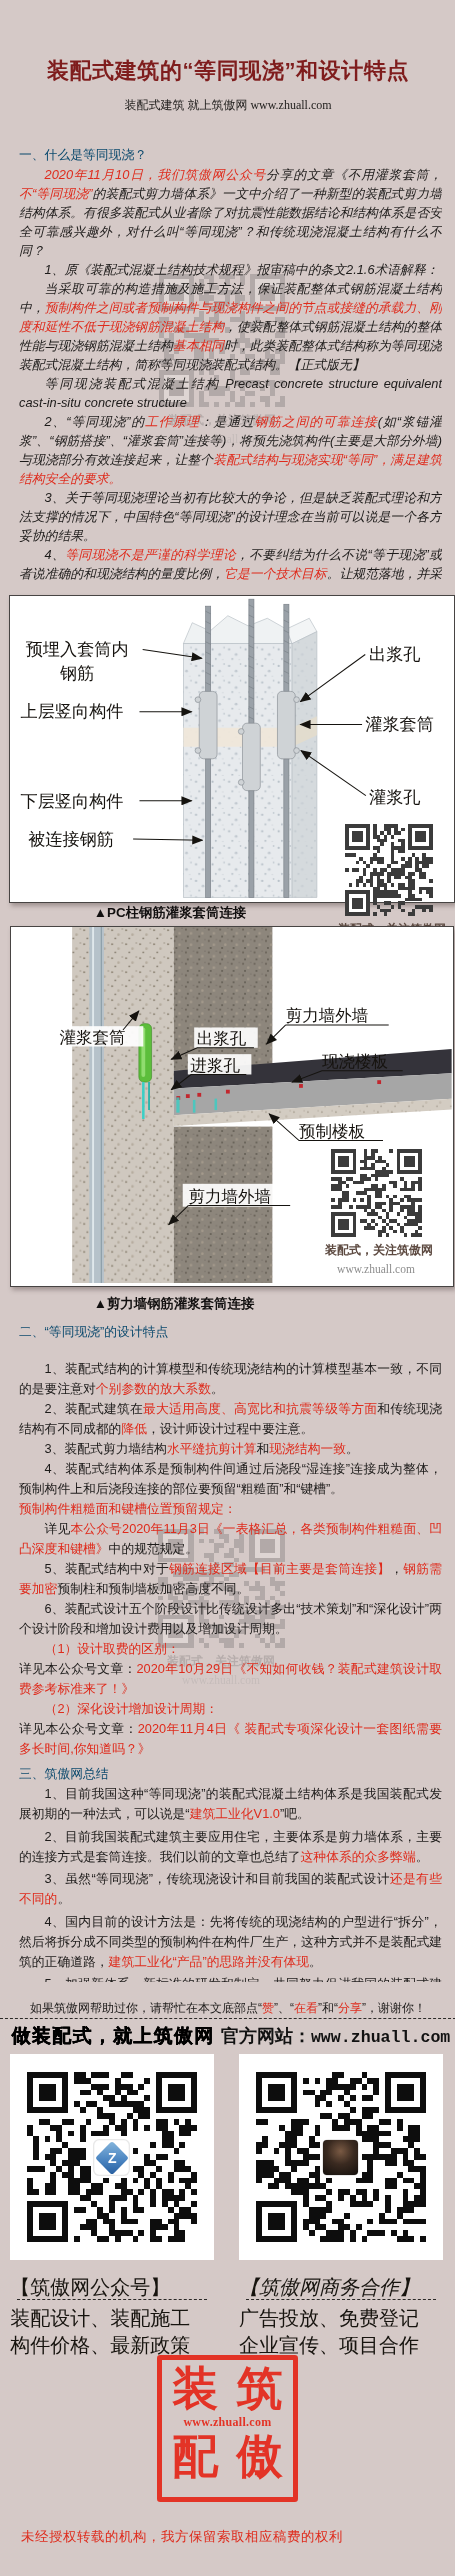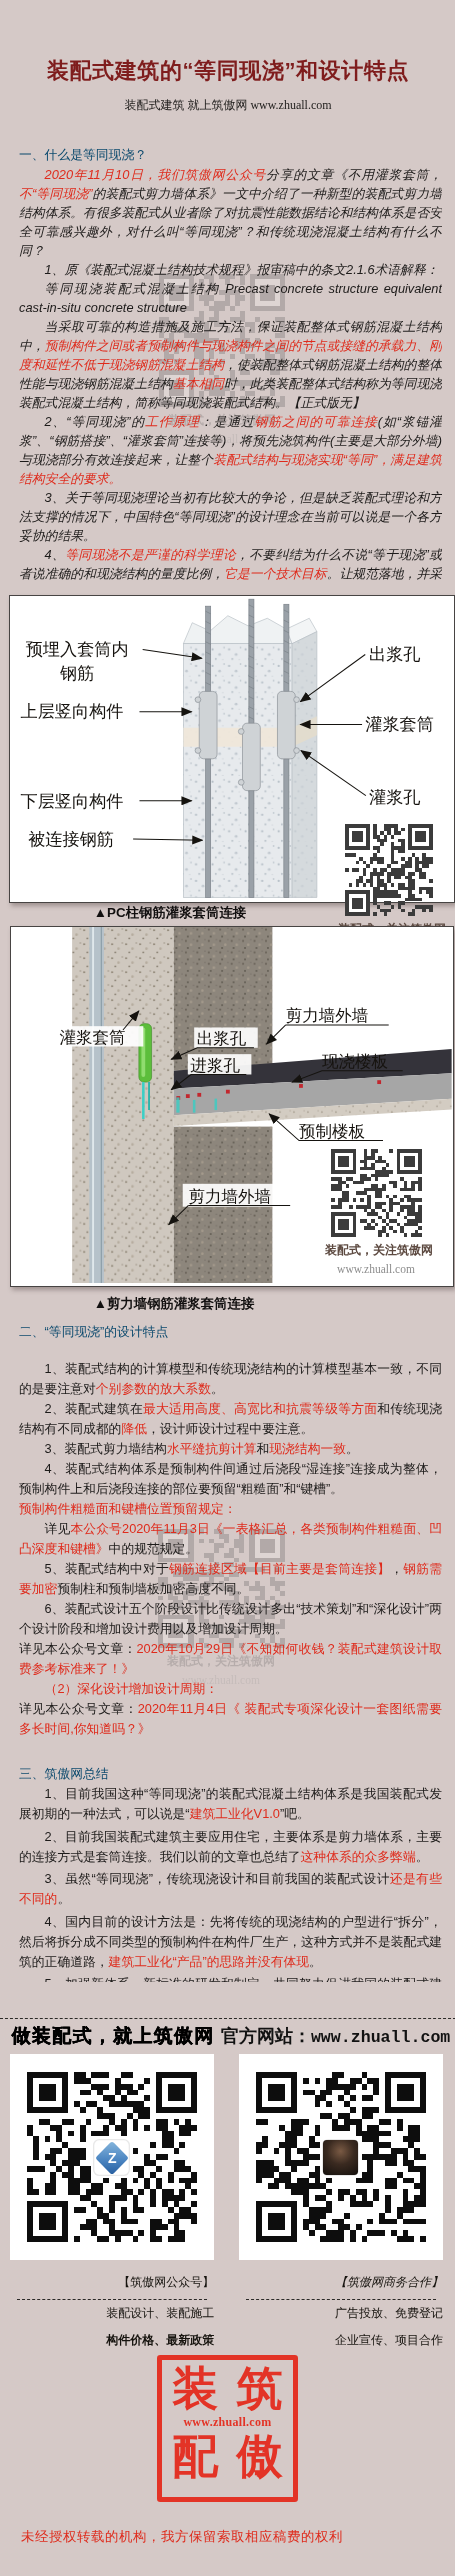--- a/index.html
+++ b/index.html
@@ -42,21 +42,21 @@
   .qrbox{top:2054px;width:204px;height:206px;background:#fff;z-index:2;}
   .qrbox .bigqr{position:absolute;left:16.6px;top:18px;width:170px;height:170px;}
   .logo-wrap{position:absolute;left:83px;top:85px;width:37px;height:37px;background:#fff;border-radius:6.4px;
              box-shadow:0 0 0 1.3px #e8e8e8 inset;display:flex;align-items:center;justify-content:center;}
   .logo-diamond{width:24px;height:24px;transform:rotate(45deg);border-radius:2.6px;
                 background:linear-gradient(135deg,#86b6dc 0%,#4c86c2 55%,#265e9f 100%);
                 display:flex;align-items:center;justify-content:center;}
   .logo-z{transform:rotate(-45deg);color:#fff;font-weight:700;font-size:14px;font-family:"Liberation Sans",sans-serif;}
   .logo-avatar{width:35px;height:35px;border-radius:3.8px;
                background:radial-gradient(circle at 50% 32%,#7a5a44 0%,#3a2a20 45%,#14100d 100%);}
-  .qrcap{width:204px;text-align:right;font-size:12px;color:#17140f;z-index:2;
+  .qrcap{width:204px;text-align:left;font-size:20px;color:#17140f;z-index:2;
          font-family:"Liberation Serif","DejaVu Serif",serif;}
   .qrdash{width:190px;border-top:1.3px dashed #2c2a28;z-index:2;}
   .seal{top:2355px;left:157px;width:141px;height:147px;border:5.8px solid #e5281a;border-radius:3.2px;
         color:#e5281a;z-index:2;box-sizing:border-box;opacity:.93;}
   .seal-row{display:flex;justify-content:space-between;padding:0 10.2px;
             font-size:46px;line-height:49px;font-weight:700;font-family:"Liberation Serif","DejaVu Serif",serif;}
   .seal-url{text-align:center;font-size:12px;font-weight:700;letter-spacing:0.3px;line-height:19px;
             font-family:"Liberation Serif","DejaVu Serif",serif;}
   .disclaimer{top:2528px;left:0;width:364px;text-align:center;font-size:13.4px;color:#df2b1c;letter-spacing:0.6px;z-index:2;}
 </style>
@@ -270,22 +270,22 @@
           <rect x="2" y="20" width="3" height="3"></rect>
         </svg></div>
     <div class="wmtext">装配式，关注筑傲网</div>
     <div class="wmurl">www.zhuall.com</div>
   </div>
 
   <div class="abs sec-h" style="top:147px;">一、什么是等同现浇？</div>
   <div class="abs body" id="sec1-body" style="top:165px;height:415px;font-style:italic;">
       <p class="ind"><span class="rd">2020年11月10日，我们筑傲网公众号</span><span>分享的文章《不用灌浆套筒，</span><span class="rd">不“等同现浇”</span><span>的装配式剪力墙体系》一文中介绍了一种新型的装配式剪力墙结构体系。有很多装配式从业者除了对抗震性能数据结论和结构体系是否安全可靠感兴趣外，对什么叫“等同现浇”？和传统现浇混凝土结构有什么不同？</span></p>
       <p class="ind"><span>1、原《装配式混凝土结构技术规程》报审稿中的条文2.1.6术语解释：</span></p>
+      <p class="ind"><span>当采取可靠的构造措施及施工方法，保证装配整体式钢筋混凝土结构中，</span><span class="rd">预制构件之间或者预制构件与现浇构件之间的节点或接缝的承载力、刚度和延性不低于现浇钢筋混凝土结构</span><span>，使装配整体式钢筋混凝土结构的整体性能与现浇钢筋混凝土结构</span><span class="rd">基本相同</span><span>时，此类装配整体式结构称为等同现浇装配式混凝土结构，简称等同现浇装配式结构。【正式版无】</span></p>
       <p class="ind"><span>等同现浇装配式混凝土结构 Precast concrete structure equivalent cast-in-situ concrete structure</span></p>
-      <p class="ind"><span>当采取可靠的构造措施及施工方法，保证装配整体式钢筋混凝土结构中，</span><span class="rd">预制构件之间或者预制构件与现浇构件之间的节点或接缝的承载力、刚度和延性不低于现浇钢筋混凝土结构</span><span>，使装配整体式钢筋混凝土结构的整体性能与现浇钢筋混凝土结构</span><span class="rd">基本相同</span><span>时，此类装配整体式结构称为等同现浇装配式混凝土结构，简称等同现浇装配式结构。【正式版无】</span></p>
       <p class="ind"><span>2、“等同现浇”的</span><span class="rd">工作原理</span><span>：是通过</span><span class="rd">钢筋之间的可靠连接</span><span>(如“浆锚灌浆”、“钢筋搭接”、“灌浆套筒”连接等)，将预先浇筑构件(主要是大部分外墙)与现浇部分有效连接起来，让整个</span><span class="rd">装配式结构与现浇实现“等同”，满足建筑结构安全的要求。</span></p>
       <p class="ind"><span>3、关于等同现浇理论当初有比较大的争论，但是缺乏装配式理论和方法支撑的情况下，中国特色“等同现浇”的设计理念在当前可以说是一个各方妥协的结果。</span></p>
       <p class="ind"><span>4、</span><span class="rd">等同现浇不是严谨的科学理论</span><span>，不要纠结为什么不说“等于现浇”或者说准确的和现浇结构的量度比例，</span><span class="rd">它是一个技术目标</span><span>。让规范落地，并采用相应的技术手段和体系研发让设计、施工、检测有据可依。</span></p>
     </div>
 
   <div class="abs panel" style="left:9px;top:595px;width:444px;height:306px;">
     <svg viewBox="0 0 693 478" width="444" height="304">
       <defs>
         <pattern id="spk1" width="26" height="26" patternUnits="userSpaceOnUse">
           <circle cx="4" cy="6" r="1.7" fill="#b5bec6"></circle>
@@ -1094,34 +1094,36 @@
   <div class="abs sec-h" style="top:1324px;">二、“等同现浇”的设计特点</div>
   <div class="abs body" id="sec2-body" style="top:1359px;height:406px;">
       <p class="ind"><span>1、装配式结构的计算模型和传统现浇结构的计算模型基本一致，不同的是要注意对</span><span class="rd">个别参数的放大系数</span><span>。</span></p>
       <p class="ind"><span>2、装配式建筑在</span><span class="rd">最大适用高度、高宽比和抗震等级等方面</span><span>和传统现浇结构有不同成都的</span><span class="rd">降低</span><span>，设计师设计过程中要注意。</span></p>
       <p class="ind"><span>3、装配式剪力墙结构</span><span class="rd">水平缝抗剪计算</span><span>和</span><span class="rd">现浇结构一致</span><span>。</span></p>
       <p class="ind"><span>4、装配式结构体系是预制构件间通过后浇段“湿连接”连接成为整体，预制构件上和后浇段连接的部位要预留“粗糙面”和“键槽”。</span></p>
       <p><span class="rd">预制构件粗糙面和键槽位置预留规定：</span></p>
       <p class="ind"><span>详见</span><span class="rd">本公众号2020年11月3日《一表格汇总，各类预制构件粗糙面、凹凸深度和键槽》</span><span>中的规范规定。</span></p>
       <p class="ind"><span>5、装配式结构中对于</span><span class="rd">钢筋连接区域【目前主要是套筒连接】</span><span>，</span><span class="rd">钢筋需要加密</span><span>预制柱和预制墙板加密高度不同。</span></p>
       <p class="ind"><span>6、装配式设计五个阶段设计比传统设计多出“技术策划”和“深化设计”两个设计阶段和增加设计费用以及增加设计周期。</span></p>
+      <p class="ind"><span class="rd">（1）设计取费的区别：</span></p>
       <p><span>详见本公众号文章：</span><span class="rd">2020年10月29日《不知如何收钱？装配式建筑设计取费参考标准来了！》</span></p>
       <p class="ind"><span class="rd">（2）深化设计增加设计周期：</span></p>
       <p><span>详见本公众号文章：</span><span class="rd">2020年11月4日《 装配式专项深化设计一套图纸需要多长时间,你知道吗？》</span></p>
     </div>
 
   <div class="abs sec-h" style="top:1766px;">三、筑傲网总结</div>
   <div class="abs body" id="sec3-body" style="top:1784px;height:198px;">
       <p class="ind"><span>1、目前我国这种“等同现浇”的装配式混凝土结构体系是我国装配式发展初期的一种法式，可以说是“</span><span class="rd">建筑工业化V1.0</span><span>”吧。</span></p>
       <p class="ind"><span>2、目前我国装配式建筑主要应用住宅，主要体系是剪力墙体系，主要的连接方式是套筒连接。我们以前的文章也总结了</span><span class="rd">这种体系的众多弊端</span><span>。</span></p>
       <p class="ind"><span>3、虽然“等同现浇”，传统现浇设计和目前我国的装配式设计</span><span class="rd">还是有些不同的</span><span>。</span></p>
       <p class="ind"><span>4、国内目前的设计方法是：先将传统的现浇结构的户型进行“拆分”，然后将拆分成不同类型的预制构件在构件厂生产，这种方式并不是装配式建筑的正确道路，</span><span class="rd">建筑工业化“产品”的思路并没有体现</span><span>。</span></p>
       <p class="ind"><span>5、加强新体系、新标准的研发和制定，共同努力促进我国的装配式建筑发展。</span></p>
     </div>
 
+  <div class="abs thanks"><span>如果筑傲网帮助过你，请帮忙在本文底部点“</span><span class="rd">赞</span><span>”、“</span><span class="rd">在看</span><span>”和“</span><span class="rd">分享</span><span>”，谢谢你！</span></div>
   <div class="abs divider"></div>
   <div class="abs brand">
     <span class="brush">做装配式，就上筑傲网</span><span class="mid">官方网站：</span><span class="url">www.zhuall.com</span>
   </div>
 
   <div class="abs qrbox" style="left:10.2px;">
     <div class="bigqr"><svg viewBox="0 0 29 29" width="100%" height="100%" preserveAspectRatio="none" shape-rendering="crispEdges" fill="#0d0d0d">
           <rect x="8" y="0" width="1" height="1"></rect>
           <rect x="9" y="0" width="1" height="1"></rect>
           <rect x="11" y="0" width="1" height="1"></rect>
@@ -1690,21 +1692,21 @@
       <div class="logo-avatar"></div>
     </div>
   </div>
 
   <div class="abs qrcap" style="left:10.2px;top:2274px;">【筑傲网公众号】</div>
   <div class="abs qrcap" style="left:239px;top:2274px;font-style:italic;">【筑傲网商务合作】</div>
   <div class="abs qrdash" style="left:17.3px;top:2299px;"></div>
   <div class="abs qrdash" style="left:246px;top:2299px;"></div>
   <div class="abs qrcap" style="left:10.2px;top:2305px;">装配设计、装配施工</div>
   <div class="abs qrcap" style="left:239px;top:2305px;">广告投放、免费登记</div>
-  <div class="abs qrcap" style="left:10.2px;top:2332px;font-weight:bold;">构件价格、最新政策</div>
+  <div class="abs qrcap" style="left:10.2px;top:2332px;">构件价格、最新政策</div>
   <div class="abs qrcap" style="left:239px;top:2332px;">企业宣传、项目合作</div>
 
   <div class="abs seal">
     <div class="seal-row" style="margin-top:3.8px;">
       <span>装</span>
       <span>筑</span>
     </div>
     <div class="seal-url">www.zhuall.com</div>
     <div class="seal-row">
       <span>配</span>

